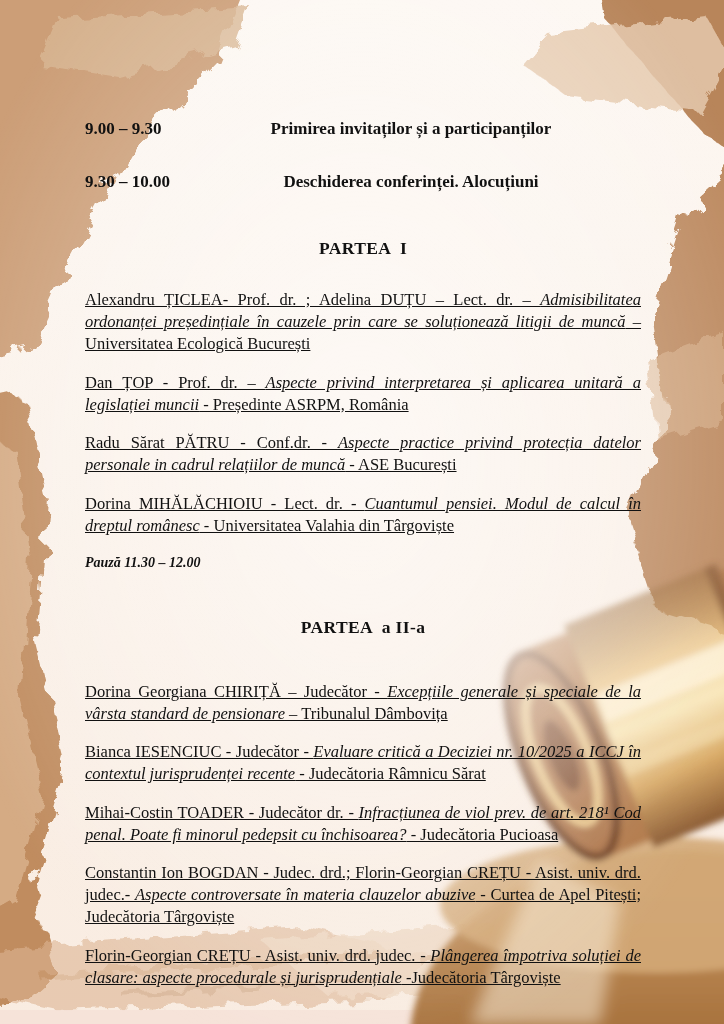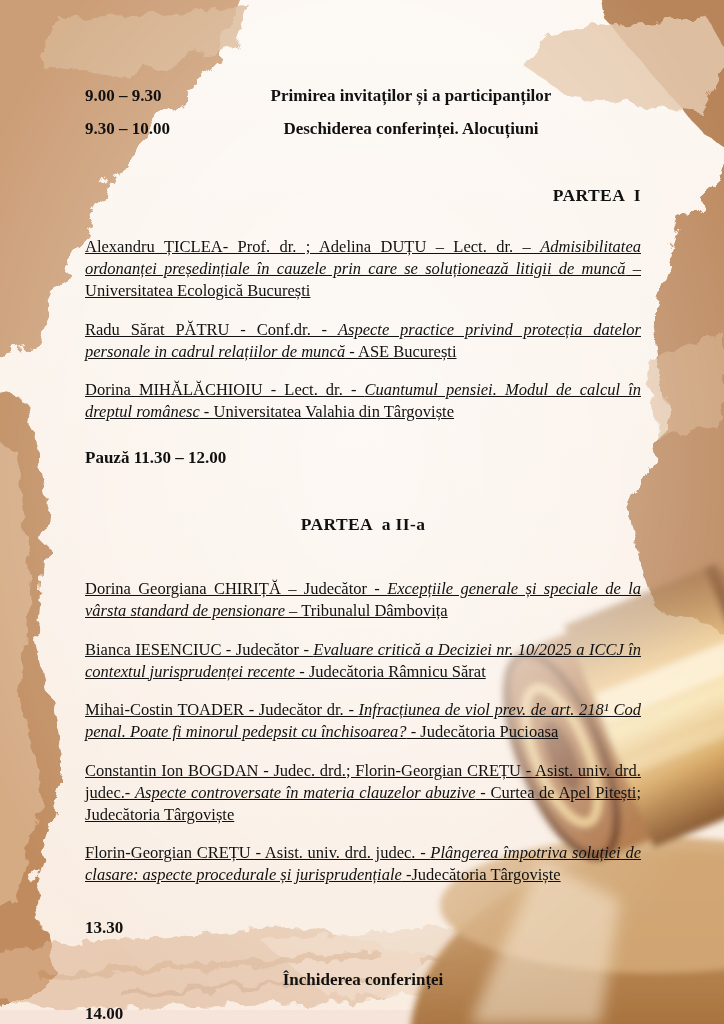--- a/index.html
+++ b/index.html
@@ -10,36 +10,36 @@
     overflow:hidden;
     background:linear-gradient(180deg,#fdf8f3 0%,#fbf2ea 45%,#f9ece1 100%);
     font-family:"Liberation Serif","DejaVu Serif",serif;
     color:#111;
   }
   .bg-art{position:absolute;inset:0;width:724px;height:1024px;}
   .content{
     position:absolute;left:85px;top:86px;width:556px;
     z-index:2;
   }
-  .sched-row{display:flex;font-weight:bold;font-size:17px;line-height:20px;margin-bottom:13px;}
+  .sched-row{display:flex;font-weight:bold;font-size:17px;line-height:20px;margin-bottom:13px;margin-top:33px;}
   .sched-time{flex:0 0 96px;white-space:pre;}
   .sched-label{flex:1;text-align:center;}
   .part-heading{
     text-align:center;font-weight:bold;font-size:17.5px;
     letter-spacing:.4px;white-space:pre-wrap;
   }
   .h1-spacer{height:33px;}
-  .heading-gap1{margin-bottom:30px;text-align:right;}
+  .heading-gap1{margin-bottom:30px;}
   .entry{
     text-align:justify;font-size:16.5px;line-height:22px;
     margin-bottom:15px;
     text-decoration:underline;
   }
   .it{font-style:italic;}
-  .pause{font-weight:bold;font-size:17px;margin-top:25px;white-space:pre;}
+  .pause{font-weight:bold;font-size:14px;margin-top:18px;white-space:pre;font-style:italic;}
   .h2-spacer{height:46px;}
   .heading-gap2{margin-bottom:43px;}
   .bottom-sched{margin-top:32px;}
   .bottom-sched .sched-row{margin-bottom:14px;flex-direction:column;}
   .bottom-sched .sched-time{flex:0 0 52px;}
 </style>
 </head>
 <body>
 
 <div class="page">
@@ -146,20 +146,21 @@
     </div>
     <div class="sched-row">
       <span class="sched-time">9.30 – 10.00</span>
       <span class="sched-label">Deschiderea conferinței. Alocuțiuni</span>
     </div>
 
     <div class="h1-spacer"></div>
     <div class="part-heading heading-gap1">PARTEA  I</div>
 
     <p class="entry"><span>Alexandru ȚICLEA- Prof. dr. ; Adelina DUȚU – Lect. dr. – </span><span class="it">Admisibilitatea ordonanței președințiale în cauzele prin care se soluționează litigii de muncă</span><span> – Universitatea Ecologică București</span></p>
+    <p class="entry"><span>Dan ȚOP - Prof. dr. – </span><span class="it">Aspecte privind interpretarea și aplicarea unitară a legislației muncii</span><span> - Președinte ASRPM, România</span></p>
     <p class="entry"><span>Radu Sărat PĂTRU - Conf.dr. - </span><span class="it">Aspecte practice privind protecția datelor personale in cadrul relațiilor de muncă</span><span> - ASE București</span></p>
     <p class="entry"><span>Dorina MIHĂLĂCHIOIU - Lect. dr. - </span><span class="it">Cuantumul pensiei. Modul de calcul în dreptul românesc</span><span> -  Universitatea Valahia din Târgoviște</span></p>
 
     <div class="pause">Pauză 11.30 – 12.00</div>
 
     <div class="h2-spacer"></div>
     <div class="part-heading heading-gap2">PARTEA  a II-a</div>
 
     <p class="entry"><span>Dorina Georgiana CHIRIȚĂ – Judecător  - </span><span class="it">Excepțiile generale și speciale de la vârsta standard de pensionare</span><span> – Tribunalul Dâmbovița</span></p>
     <p class="entry"><span>Bianca IESENCIUC - Judecător  - </span><span class="it">Evaluare critică a Deciziei nr. 10/2025 a ICCJ în contextul jurisprudenței recente</span><span> - Judecătoria Râmnicu Sărat</span></p>

